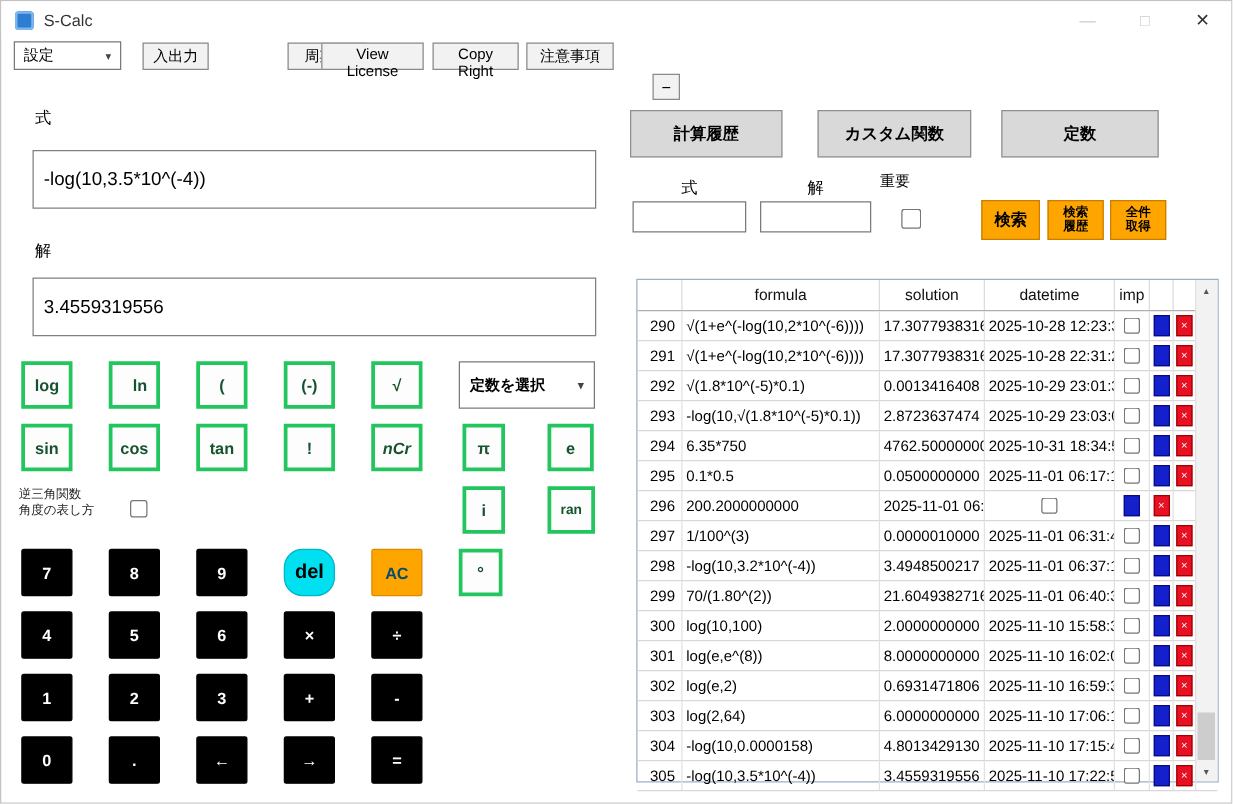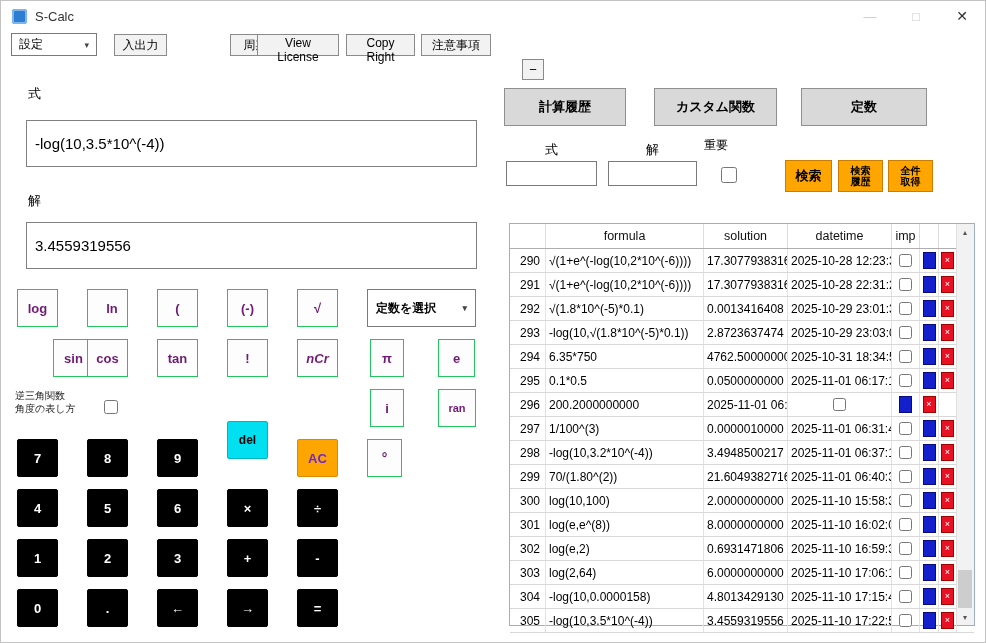--- a/index.html
+++ b/index.html
@@ -8,24 +8,24 @@
   .abs{position:absolute;box-sizing:border-box;}
   button{font-family:inherit;cursor:pointer;}
   
   .titlebar{position:absolute;left:0;top:0;width:100%;height:30px;display:flex;align-items:center;background:#fff;}
   .winbtn{width:46px;height:30px;display:flex;align-items:center;justify-content:center;font-size:13px;}
   
   .tbtn{position:absolute;top:33px;height:22px;background:#f2f2f2;border:1px solid #8a8a8a;font-size:12px;}
   
   .bigin{position:absolute;border:1px solid #808080;font-size:15px;padding:0 8px;font-family:inherit;box-sizing:border-box;}
   
-  .key{position:absolute;width:41px;height:38px;display:flex;align-items:center;justify-content:center;font-weight:bold;font-size:13px;box-sizing:border-box;border:1px solid #22c55e;background:#fdfdfd;color:#701a75;}
+  .key{position:absolute;width:41px;height:38px;display:flex;align-items:center;justify-content:center;font-weight:bold;font-size:13px;box-sizing:border-box;border:3px solid #22c55e;background:#fdfdfd;color:#14532d;}
   .key.black{background:#000;color:#fff;border:1px solid #000;border-radius:2px;}
   .key.cyan{background:#00e0f0;color:#000;border:1px solid #00b5c5;border-radius:2px;}
-  .key.orange{background:#ffa500;color:#6d28d9;border:1px solid #d88a00;border-radius:2px;}
+  .key.orange{background:#ffa500;color:#0c4a6e;border:1px solid #d88a00;border-radius:2px;}
   
   .bigbtn{position:absolute;top:87px;height:38px;background:#d9d9d9;border:1px solid #8f8f8f;font-weight:bold;font-size:13px;}
   .slabel{font-size:13px;}
   .sin{position:absolute;border:1px solid #7a7a7a;box-sizing:border-box;padding:0 4px;font-size:13px;font-family:inherit;}
   .ob{position:absolute;background:#FFA500;border:1px solid #c87e00;font-weight:bold;color:#000;}
   .ob.two{display:flex;flex-direction:column;align-items:center;justify-content:center;font-size:10px;line-height:1.15;}
   
   .grid{position:absolute;left:508px;top:222px;width:466px;height:403px;border:1px solid #9ab0c8;background:#fff;box-sizing:border-box;}
   .grid-header,.grid-row{display:grid;grid-template-columns:36px 158px 84px 104px 28px 19px 18px;}
   .grid-header{height:24px;border-bottom:1px solid #aeaeae;}
@@ -76,40 +76,40 @@
   <button class="key" style="left:16px;top:288px;">log</button>
   <button class="key" style="left:86px;top:288px;padding-left:15px;">ln</button>
   <button class="key" style="left:156px;top:288px;">(</button>
   <button class="key" style="left:226px;top:288px;">(-)</button>
   <button class="key" style="left:296px;top:288px;">√</button>
   <div class="abs" style="left:366px;top:288px;width:109px;height:38px;border:1px solid #7a7a7a;background:#fff;display:flex;align-items:center;justify-content:space-between;padding:0 8px;font-weight:bold;font-size:12px;">
     <span>定数を選択</span>
     <span style="font-size:9px;color:#444;">▾</span>
   </div>
 
-  <button class="key" style="left:16px;top:338px;margin-left:36px;">sin</button>
+  <button class="key" style="left:16px;top:338px;">sin</button>
   <button class="key" style="left:86px;top:338px;">cos</button>
   <button class="key" style="left:156px;top:338px;">tan</button>
   <button class="key" style="left:226px;top:338px;">!</button>
   <button class="key" style="left:296px;top:338px;font-style:italic;">nCr</button>
   <button class="key" style="left:369px;top:338px;width:34px;">π</button>
   <button class="key" style="left:437px;top:338px;width:37px;">e</button>
 
   <div class="abs" style="left:14px;top:388px;font-size:10px;line-height:1.3;color:#222;">
     <div>逆三角関数</div>
     <div>角度の表し方</div>
   </div>
   <input type="checkbox" class="abs" style="left: 99px; top: 396px; width: 14px; height: 14px;">
   <button class="key" style="left:369px;top:388px;width:34px;">i</button>
   <button class="key" style="left:437px;top:388px;width:38px;font-size:11px;">ran</button>
 
   <button class="key black" style="left:16px;top:438px;">7</button>
   <button class="key black" style="left:86px;top:438px;">8</button>
   <button class="key black" style="left:156px;top:438px;">9</button>
-  <button class="key cyan" style="left:226px;top:420px;font-size:12px;">del</button>
+  <button class="key cyan" style="left:226px;top:438px;font-size:16px;border-radius:15px;">del</button>
   <button class="key orange" style="left:296px;top:438px;">AC</button>
   <button class="key" style="left:366px;top:438px;width:35px;font-size:14px;">°</button>
 
   <button class="key black" style="left:16px;top:488px;">4</button>
   <button class="key black" style="left:86px;top:488px;">5</button>
   <button class="key black" style="left:156px;top:488px;">6</button>
   <button class="key black" style="left:226px;top:488px;">×</button>
   <button class="key black" style="left:296px;top:488px;">÷</button>
 
   <button class="key black" style="left:16px;top:538px;">1</button>

